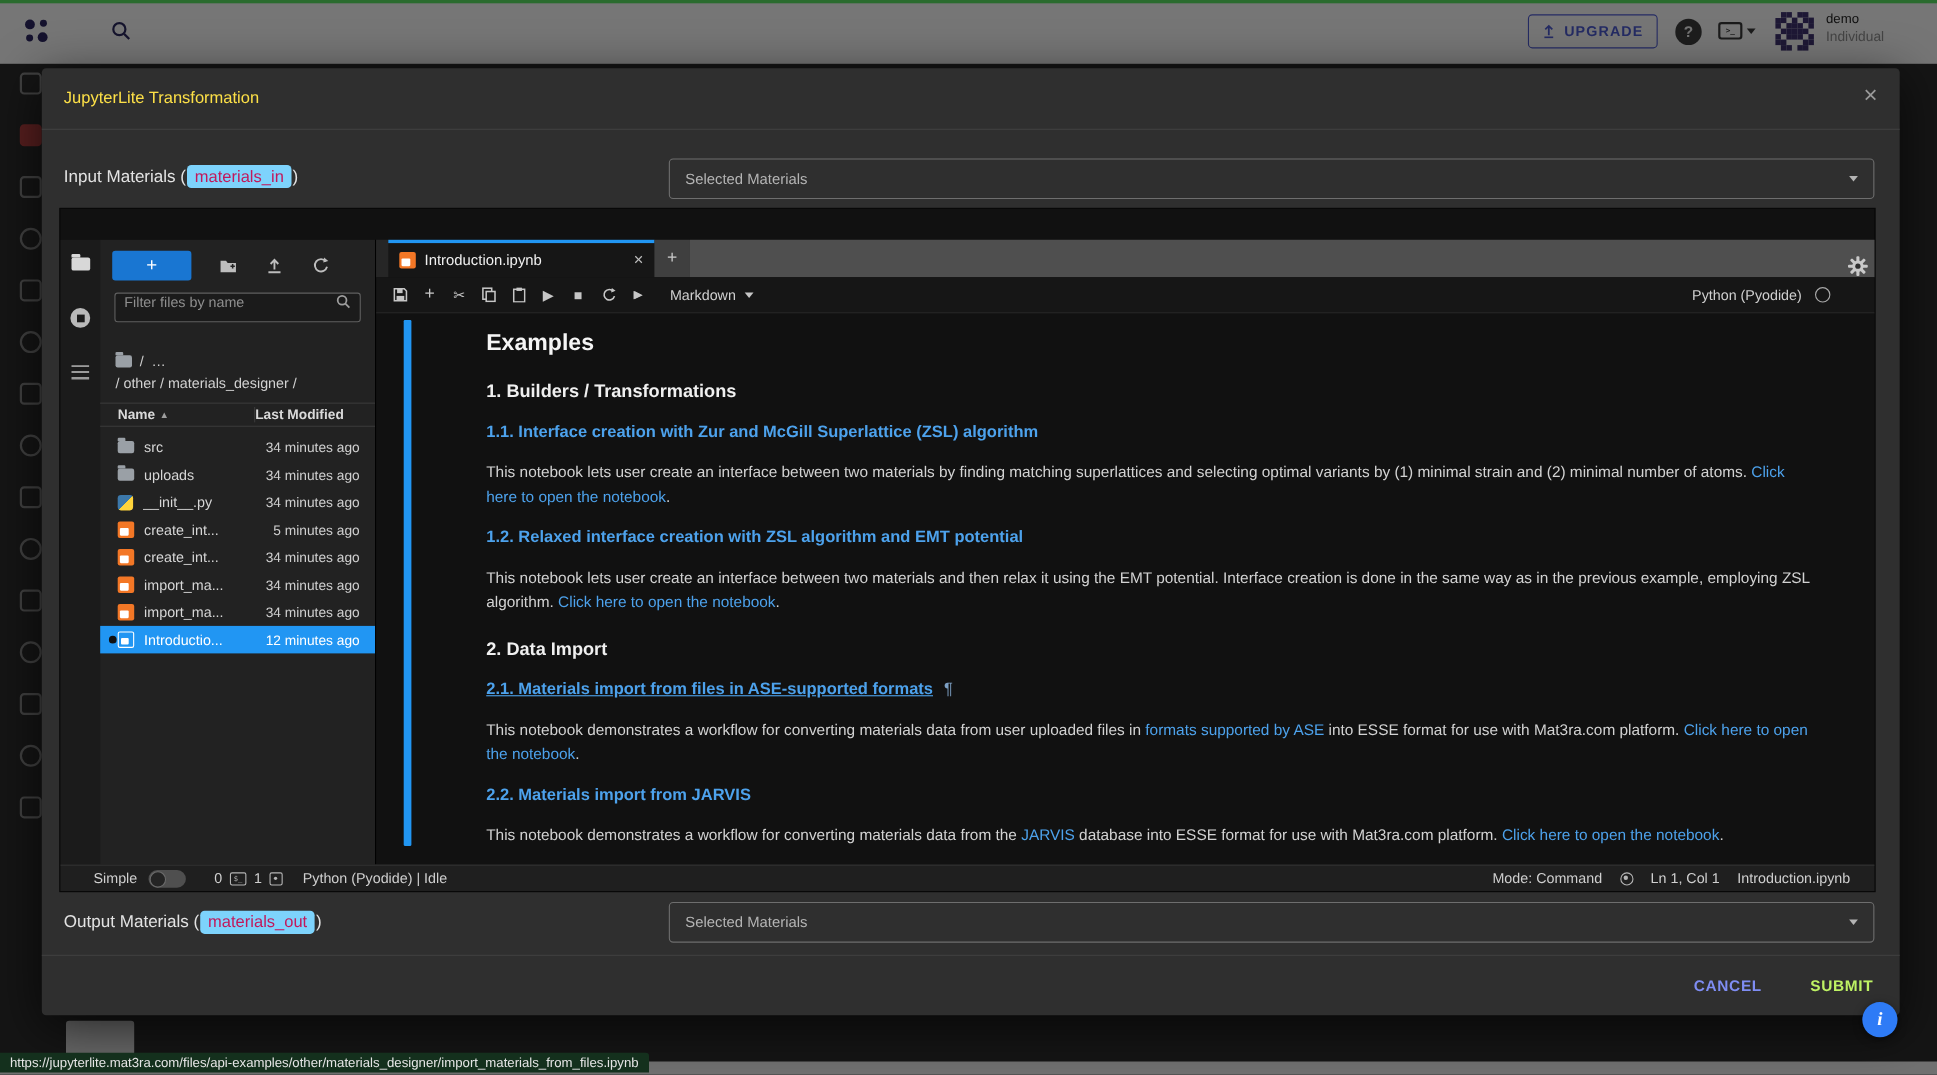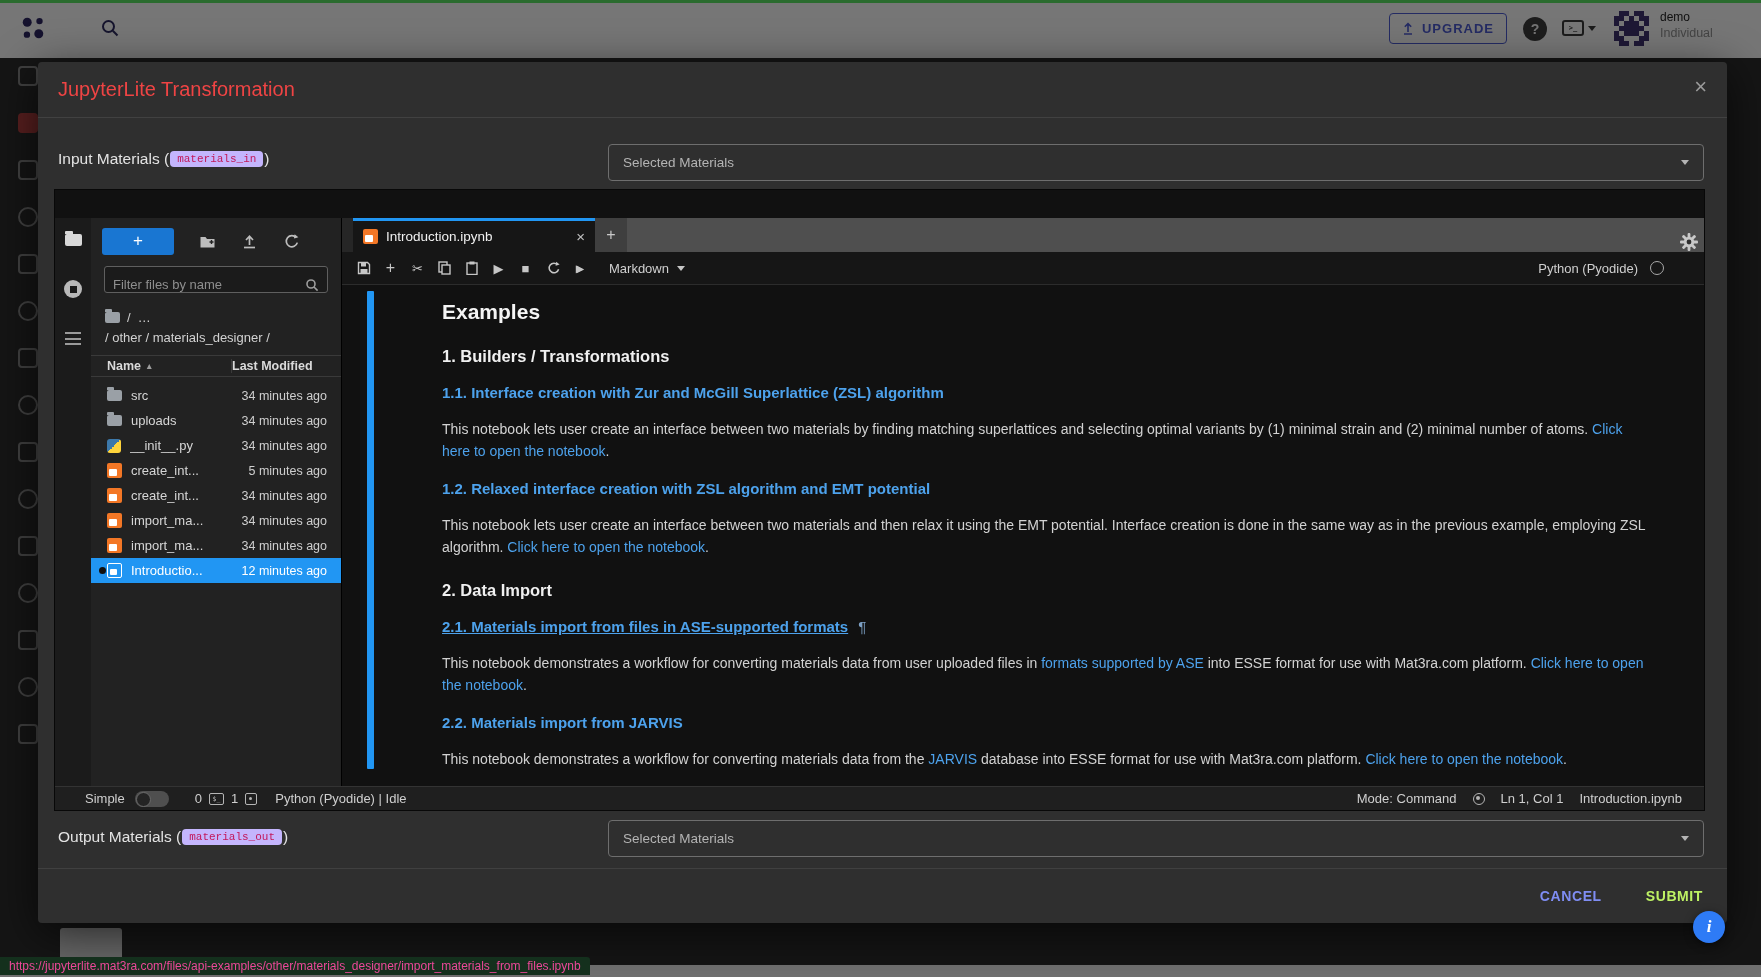--- a/index.html
+++ b/index.html
@@ -40,27 +40,27 @@
   .side-bottom{position:absolute;left:60px;top:928px;width:62px;height:34px;background:#d8d8d8;border-radius:3px}
   .bottom-strip{position:absolute;left:0;bottom:0;right:0;height:12px;background:#ececec}
 
   .overlay{position:absolute;inset:0;background:rgba(0,0,0,.52);z-index:5}
   .greenline{position:absolute;top:0;left:0;right:0;height:3px;background:#2a6b2e;z-index:9}
 
   
   .modal{position:absolute;left:38px;top:62px;width:1689px;height:861px;background:#2f2f2f;border-radius:4px;
          z-index:8;box-shadow:0 10px 45px rgba(0,0,0,.65)}
   .modal-header{height:56px;border-bottom:1px solid #414141;display:flex;align-items:center;padding:0 20px}
-  .modal-title{font-size:20px;color:#ef4444}
+  .modal-title{font-size:15px;color:#fde047}
   .modal-close{position:absolute;right:20px;top:14px;color:#9a9a9a;font-size:22px;line-height:22px;cursor:pointer}
   .gear{position:absolute;left:1641px;top:170px;width:20px;height:20px}
 
   .mat-label{position:absolute;left:20px;display:flex;align-items:center;font-size:15.5px;color:#e3e3e3}
   .row-in{top:88px}.row-out{top:766px}
-  .chip{font-family:Liberation Mono, monospace;font-size:11px;color:#c2185b;background:#c4b5fd;
+  .chip{font-family:Liberation Sans, sans-serif;font-size:15px;color:#c2185b;background:#7dd3fc;
         padding:2px 7px;border-radius:4px;margin:0 1px}
   .dd{position:absolute;left:570px;width:1096px;height:37px;border:1px solid #6e6e6e;border-radius:4px;
       display:flex;align-items:center;justify-content:space-between;padding:0 14px;color:#b4b4b4;font-size:13.5px}
   .dd-in{top:82px}.dd-out{top:758px}
   .dd .caret{border-top-color:#b4b4b4}
 
   .modal-footer{position:absolute;left:0;right:0;bottom:0;height:55px;border-top:1px solid #404040;
                 display:flex;align-items:center;justify-content:flex-end;gap:44px;padding-right:24px}
   .btn{font-size:14px;font-weight:bold;letter-spacing:.6px;cursor:pointer}
   .btn-cancel{color:#7f8df3}.btn-submit{color:#bef264}
@@ -79,22 +79,22 @@
   .icon-folder::before{content:"";position:absolute;top:-3px;left:0;width:8px;height:3px;background:#d8d8d8;border-radius:1px 1px 0 0}
   .icon-running{width:18px;height:18px;border-radius:50%;background:#b9b9b9;position:relative}
   .icon-running::after{content:"";position:absolute;left:5.5px;top:5.5px;width:7px;height:7px;background:#1b1b1b}
   .icon-toc{width:16px;height:13px;background:repeating-linear-gradient(#9a9a9a 0 2px,transparent 2px 5.5px)}
 
   .fp{width:250px;background:#222;display:flex;flex-direction:column}
   .fp-toolbar{display:flex;align-items:center;margin:8px 0 0 11px;height:30px}
   .fp-new{width:72px;height:27px;background:#1976d2;border-radius:3px;color:#fff;font-size:17px;
           display:flex;align-items:center;justify-content:center;cursor:pointer}
   .fp-tool{margin-left:25px;width:17px;height:17px;cursor:pointer}
-  .fp-filter{margin:10px 13px 5px;height:27px;background:#1b1b1b;border:1px solid #5f5f5f;border-radius:3px;
-             display:flex;align-items:flex-end;padding:0 8px}
+  .fp-filter{margin:10px 13px 16px;height:27px;background:#1b1b1b;border:1px solid #5f5f5f;border-radius:3px;
+             display:flex;align-items:flex-start;padding:0 8px}
   .fp-filter input{flex:1;background:transparent;border:none;outline:none;color:#cfcfcf;font-size:13px;
                    font-family:"Liberation Sans",sans-serif}
   .fp-filter input::placeholder{color:#8f8f8f}
   .fp-crumb{margin:11px 0 0 14px;color:#cfcfcf;font-size:13px}
   .fp-crumb .line1{display:flex;align-items:center;gap:7px;height:17px}
   .crumb-folder{width:15px;height:11px;background:#9aa0a6;border-radius:2px;position:relative}
   .crumb-folder::before{content:"";position:absolute;top:-3px;left:0;width:7px;height:3px;background:#9aa0a6;border-radius:1px 1px 0 0}
   .fp-crumb .line2{margin-top:4px;height:17px;color:#d2d2d2}
   .fp-header{display:flex;align-items:center;margin-top:8px;height:22px;padding:0 14px 0 16px;
              border-top:1px solid #3a3a3a;border-bottom:1px solid #3a3a3a;color:#dadada;font-size:12.5px;font-weight:bold}
@@ -154,21 +154,21 @@
   .term-ic{width:15px;height:12px;border:1px solid #b5b5b5;border-radius:2px;font-size:6.5px;color:#b5b5b5;
            display:flex;align-items:center;justify-content:center;font-family:"DejaVu Sans Mono",monospace}
   .kern-ic{width:12px;height:12px;border:1.5px solid #b5b5b5;border-radius:2px;position:relative}
   .kern-ic::after{content:"";position:absolute;left:3px;top:3px;width:3px;height:3px;background:#b5b5b5;border-radius:50%}
   .st-kernel{margin-left:18px}
   .st-right{margin-left:auto;display:flex;align-items:center;gap:16px}
   .mode-ic{width:12px;height:12px;border:1.5px solid #b5b5b5;border-radius:50%;position:relative}
   .mode-ic::after{content:"";position:absolute;left:2.5px;top:2.5px;width:4px;height:4px;background:#b5b5b5;border-radius:50%}
 
   
-  .tooltip{position:absolute;left:0;bottom:2px;height:18px;background:#14301d;color:#ec4899;font-size:12px;
+  .tooltip{position:absolute;left:0;bottom:2px;height:18px;background:#14301d;color:#e5e5e5;font-size:12px;
            line-height:18px;padding:0 9px;border-radius:0 3px 0 0;z-index:9;white-space:nowrap}
   .info-fab{position:absolute;left:1693px;top:911px;width:32px;height:32px;border-radius:50%;background:#2e7bf6;
             color:#fff;font-family:"Liberation Serif",serif;font-style:italic;font-weight:bold;font-size:17px;
             display:flex;align-items:center;justify-content:center;z-index:9;box-shadow:0 2px 8px rgba(0,0,0,.5);cursor:pointer}
 </style>
 </head>
 <body>
 
 <div class="page">
 

